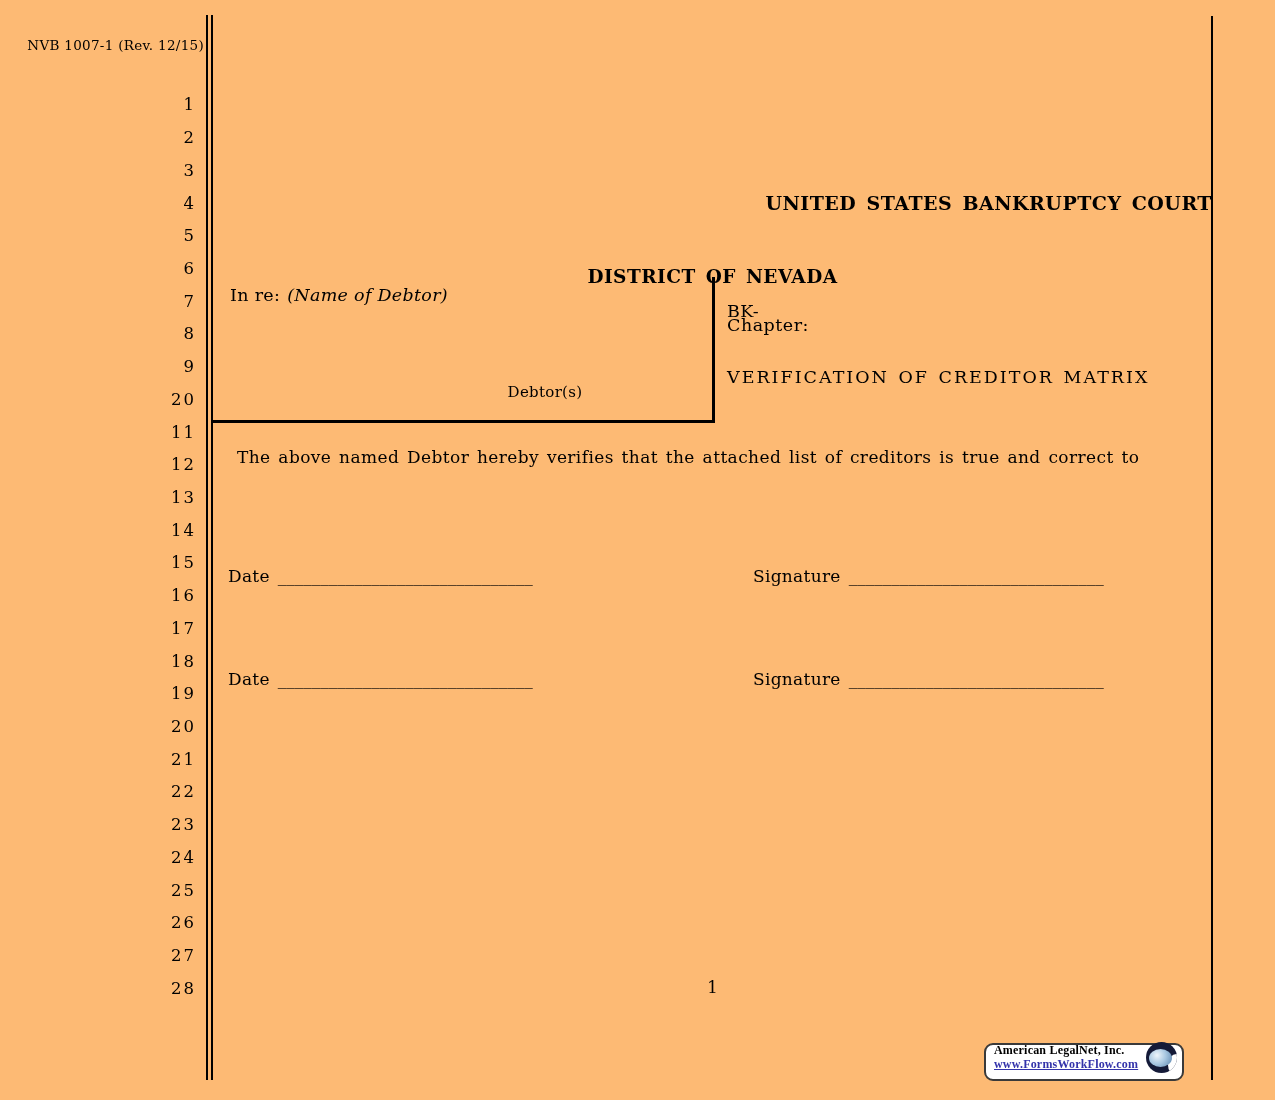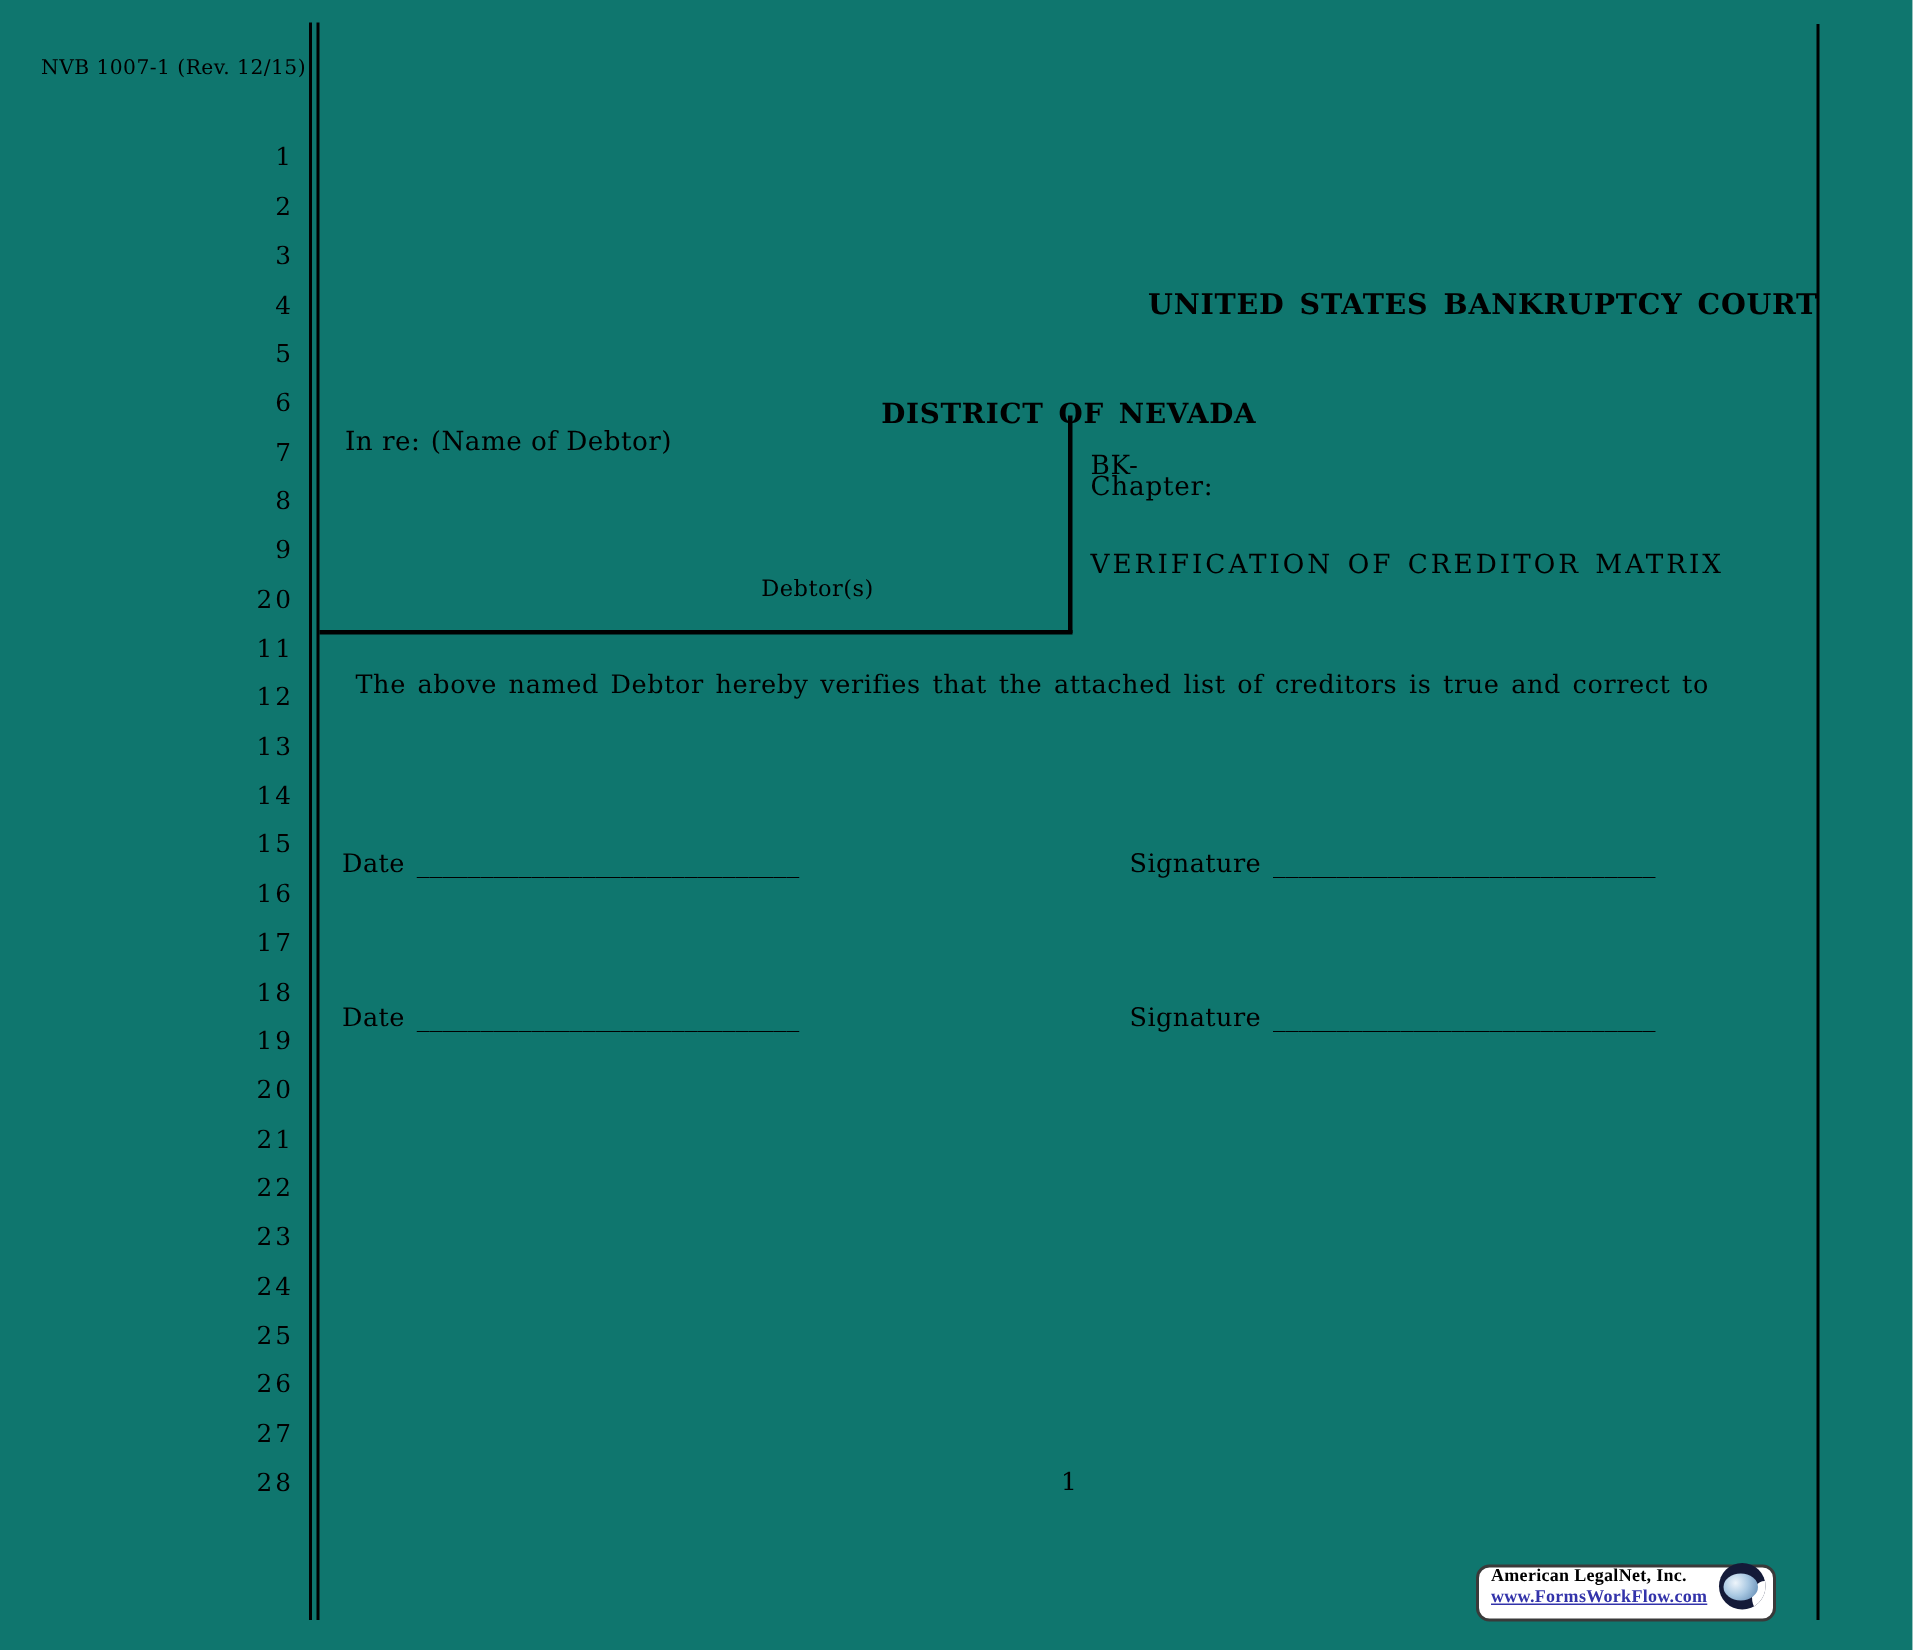--- a/index.html
+++ b/index.html
@@ -1,21 +1,21 @@
 <!DOCTYPE html>
 <html><head>
 <meta charset="utf-8">
 <style>
   * { margin:0; padding:0; box-sizing:border-box; }
   html,body { background:#ffffff; }
   body { font-family:"DejaVu Serif", serif; color:#000; }
   .page {
     position:relative;
     width:1275px; height:1100px;
-    background:#0f766e;
+    background:#fdba74;
     overflow:hidden;
   }
   
   .rule-double {
     position:absolute; left:206px; top:15px;
     width:7px; height:1065px;
     border-left:2px solid #000; border-right:2px solid #000;
   }
   .rule-right {
     position:absolute; left:1211px; top:16px;
@@ -50,21 +50,21 @@
   .district {
     position:absolute; left:213px; top:225px; width:999px;
     text-align:center; font-size:18.5px; font-weight:bold;
     letter-spacing:0.5px; word-spacing:3px; line-height:24px;margin-top:40px;
   }
   
   .inre {
     position:absolute; left:230px; top:284px;
     font-size:17.5px; line-height:22px; letter-spacing:0.3px; white-space:nowrap;
   }
-  .inre .debtor-name { margin-left:7px; }
+  .inre .debtor-name { font-style:italic; margin-left:7px; }
   .debtors {
     position:absolute; left:455px; top:381px; width:180px;
     text-align:center; font-size:15px; line-height:22px; letter-spacing:0.3px;
   }
   .caption-divider {
     position:absolute; left:712px; top:277px; width:2.5px; height:145px; background:#000;
   }
   .caption-bottom {
     position:absolute; left:213px; top:420px; width:502px; height:2.5px; background:#000;
   }

